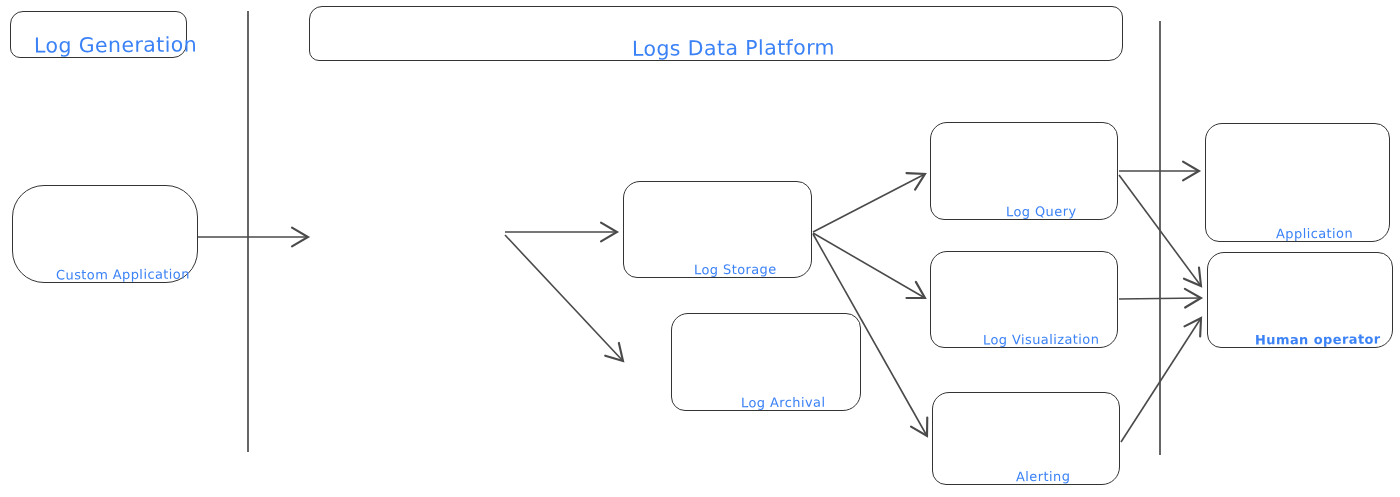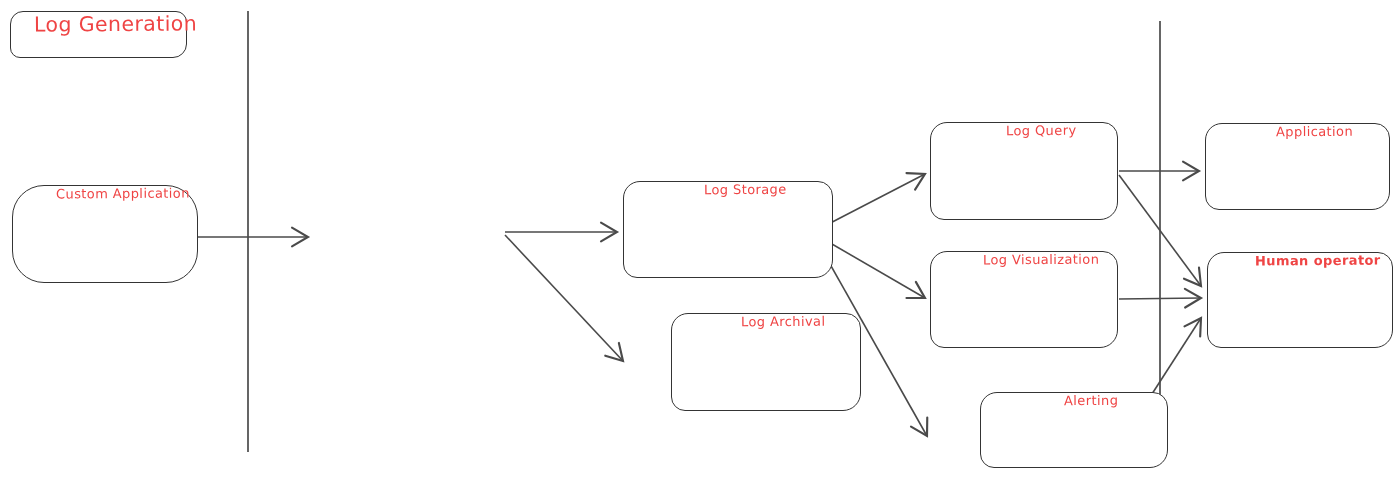--- a/index.html
+++ b/index.html
@@ -31,23 +31,23 @@
     stroke: #555555;
     stroke-width: 1.8;
     fill: none;
   }
   .node, .section-label {
     position: absolute;
     box-sizing: border-box;
     background: #ffffff;
     border: 1.8px solid #343434;
     display: flex;
-    align-items: flex-start;
+    align-items: flex-end;
     justify-content: center;
-    color: #ef4444;
+    color: #3b82f6;
     text-align: center;
     letter-spacing: 0.4px;
     padding-left: 35px;
   }
   .node {
     border-radius: 17px 15px 18px 14px;
     font-size: 13px;
   }
   .section-label {
     border-radius: 13px 11px 14px 10px;
@@ -81,39 +81,42 @@
     <line class="edge" x1="813" y1="234" x2="927" y2="436" marker-end="url(#arrowhead)"></line>
     <line class="edge" x1="1119" y1="171" x2="1199" y2="171" marker-end="url(#arrowhead)"></line>
     <line class="edge" x1="1119" y1="175" x2="1201" y2="286" marker-end="url(#arrowhead)"></line>
     <line class="edge" x1="1119" y1="299" x2="1201" y2="298" marker-end="url(#arrowhead)"></line>
     <line class="edge" x1="1121" y1="442" x2="1201" y2="318" marker-end="url(#arrowhead)"></line>
   </svg>
 
   <div class="section-label" style="left:10px; top:11px; width:177px; height:47px;">
     <span>Log Generation</span>
   </div>
+  <div class="section-label" style="left:309px; top:6px; width:814px; height:55px;">
+    <span>Logs Data Platform</span>
+  </div>
 
   <div class="node" style="left:12px; top:185px; width:186px; height:98px;border-radius:32px;">
     <span>Custom Application</span>
   </div>
-  <div class="node" style="left:623px; top:181px; width:210px; height:97px;">
+  <div class="node" style="left:623px; top:181px; width:189px; height:97px;">
     <span>Log Storage</span>
   </div>
   <div class="node" style="left:627px; top:313px; width:190px; height:98px;margin-left:44px;">
     <span>Log Archival</span>
   </div>
   <div class="node" style="left:930px; top:122px; width:188px; height:98px;">
     <span>Log Query</span>
   </div>
   <div class="node" style="left:930px; top:251px; width:188px; height:97px;">
     <span>Log Visualization</span>
   </div>
-  <div class="node" style="left:932px; top:392px; width:188px; height:76px;margin-left:48px;">
+  <div class="node" style="left:932px; top:392px; width:188px; height:93px;">
     <span>Alerting</span>
   </div>
-  <div class="node" style="left:1205px; top:123px; width:185px; height:87px;">
+  <div class="node" style="left:1205px; top:123px; width:185px; height:119px;">
     <span>Application</span>
   </div>
   <div class="node" style="left:1207px; top:252px; width:186px; height:96px;font-weight:bold;">
     <span>Human operator</span>
   </div>
 
 </div>
 
 </body></html>

